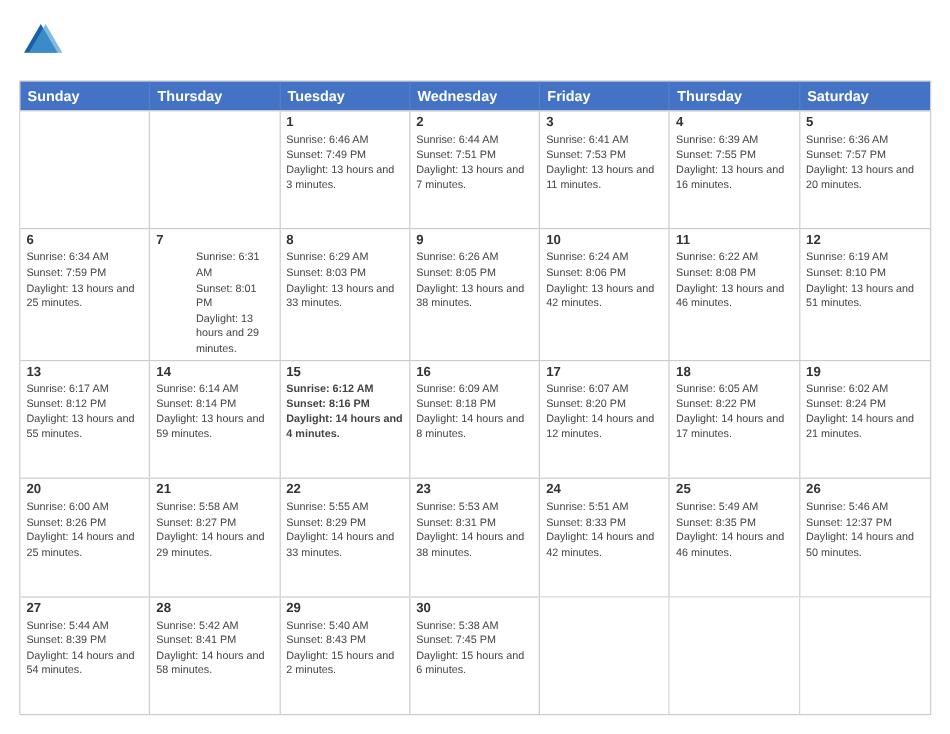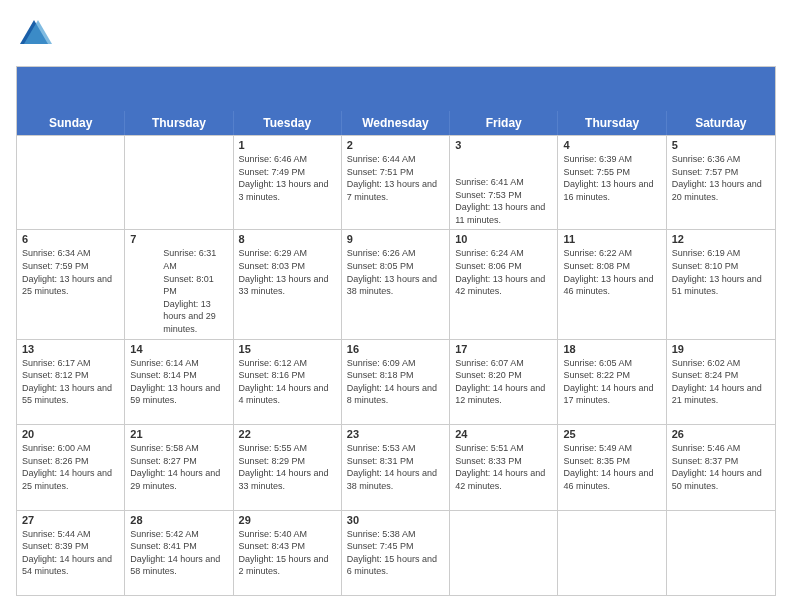--- a/index.html
+++ b/index.html
@@ -64,22 +64,21 @@
       display: grid;
       grid-template-columns: repeat(7, 1fr);
       background: #4472C4;
     }
     .cal-header-cell {
       color: #fff;
       font-size: 12px;
       font-weight: bold;
       padding: 5px 6px;
       border-right: 1px solid #5580cc;
-      text-align: center;
-      margin-top: 44px;
+      text-align: left;
     }
     .cal-header-cell:last-child { border-right: none; }
     .cal-body {
       flex: 1;
       display: flex;
       flex-direction: column;
     }
     .cal-row {
       display: grid;
       grid-template-columns: repeat(7, 1fr);
@@ -153,21 +152,21 @@
 Daylight: 13 hours and 3 minutes.</div>
           </div>
           <div class="cal-cell">
             <div class="day-num">2</div>
             <div class="day-info" style="white-space: pre-line;">Sunrise: 6:44 AM
 Sunset: 7:51 PM
 Daylight: 13 hours and 7 minutes.</div>
           </div>
           <div class="cal-cell">
             <div class="day-num">3</div>
-            <div class="day-info" style="white-space: pre-line; margin-top: 23px;">Sunrise: 6:41 AM
+            <div class="day-info" style="white-space: pre-line;">Sunrise: 6:41 AM
 Sunset: 7:53 PM
 Daylight: 13 hours and 11 minutes.</div>
           </div>
           <div class="cal-cell">
             <div class="day-num">4</div>
             <div class="day-info" style="white-space: pre-line;">Sunrise: 6:39 AM
 Sunset: 7:55 PM
 Daylight: 13 hours and 16 minutes.</div>
           </div>
           <div class="cal-cell">
@@ -229,21 +228,21 @@
 Daylight: 13 hours and 55 minutes.</div>
           </div>
           <div class="cal-cell">
             <div class="day-num">14</div>
             <div class="day-info" style="white-space: pre-line;">Sunrise: 6:14 AM
 Sunset: 8:14 PM
 Daylight: 13 hours and 59 minutes.</div>
           </div>
           <div class="cal-cell">
             <div class="day-num">15</div>
-            <div class="day-info" style="white-space: pre-line;">Sunrise: 6:12 AM
+            <div class="day-info" style="white-space: pre-line; font-weight: bold;">Sunrise: 6:12 AM
 Sunset: 8:16 PM
 Daylight: 14 hours and 4 minutes.</div>
           </div>
           <div class="cal-cell">
             <div class="day-num">16</div>
             <div class="day-info" style="white-space: pre-line;">Sunrise: 6:09 AM
 Sunset: 8:18 PM
 Daylight: 14 hours and 8 minutes.</div>
           </div>
           <div class="cal-cell">
@@ -298,21 +297,21 @@
           </div>
           <div class="cal-cell">
             <div class="day-num">25</div>
             <div class="day-info" style="white-space: pre-line;">Sunrise: 5:49 AM
 Sunset: 8:35 PM
 Daylight: 14 hours and 46 minutes.</div>
           </div>
           <div class="cal-cell">
             <div class="day-num">26</div>
             <div class="day-info" style="white-space: pre-line;">Sunrise: 5:46 AM
-Sunset: 8:37 PM
+Sunset: 12:37 PM
 Daylight: 14 hours and 50 minutes.</div>
           </div>
         </div>
         <div class="cal-row">
           <div class="cal-cell">
             <div class="day-num">27</div>
             <div class="day-info" style="white-space: pre-line;">Sunrise: 5:44 AM
 Sunset: 8:39 PM
 Daylight: 14 hours and 54 minutes.</div>
           </div>

